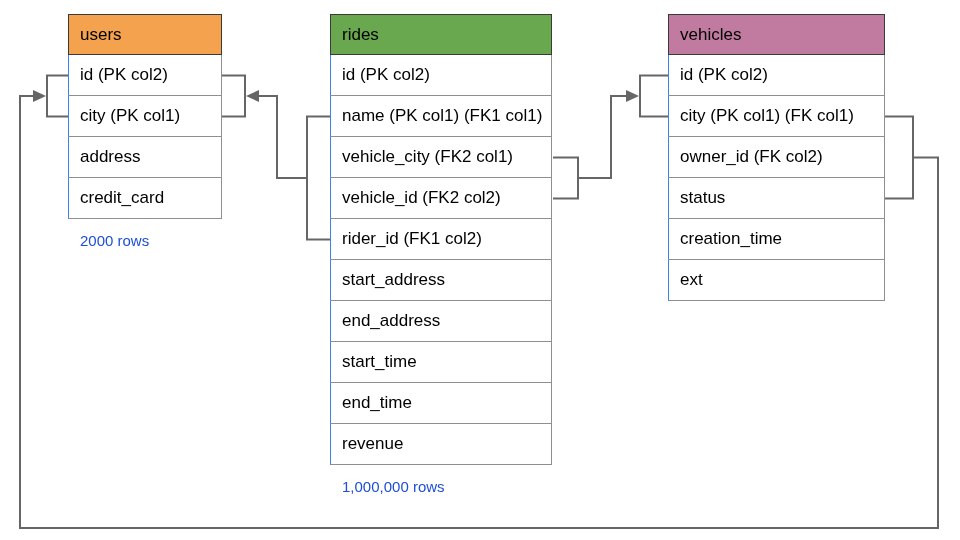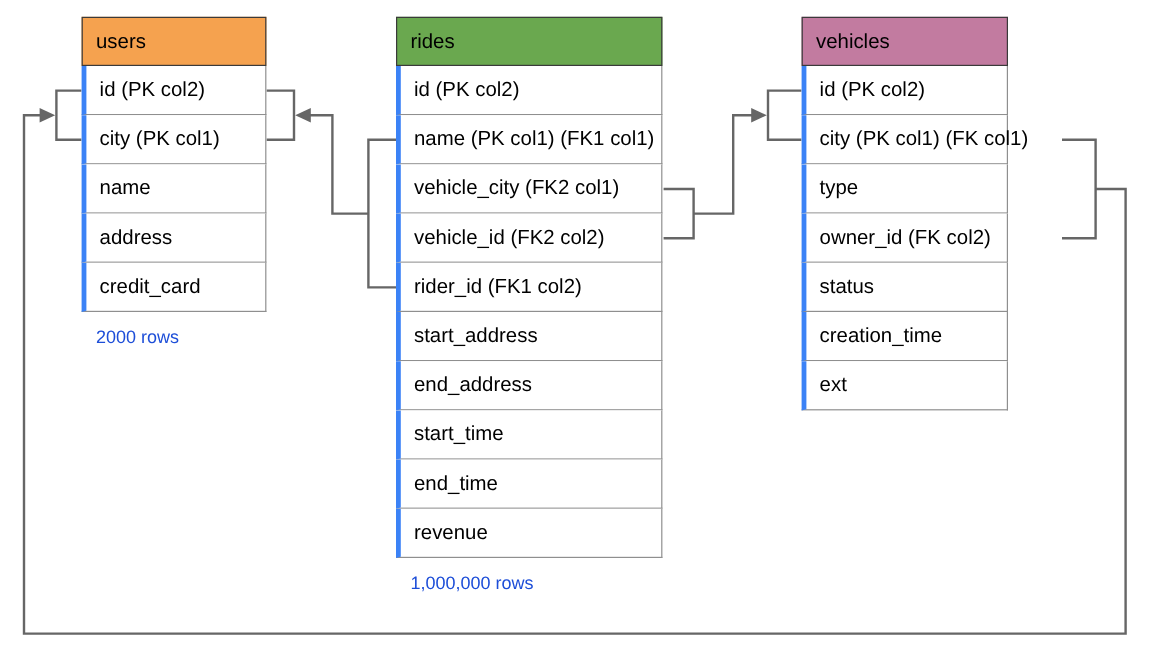--- a/index.html
+++ b/index.html
@@ -26,21 +26,21 @@
     box-sizing: border-box;
     border: 1.5px solid #3a3a3a;
     display: flex;
     align-items: center;
     padding: 12px 11px;
   }
   .tbl-row {
     height: 41px;
     box-sizing: border-box;
     background: #ffffff;
-    border-left: 4px solid #3b82f6;
+    border-left: 1px solid #3b82f6;
     border-right: 1px solid #8f8f8f;
     border-bottom: 1px solid #8f8f8f;
     display: flex;
     align-items: center;
     padding: 0 11px;
     white-space: nowrap;
   }
   .row-count {
     margin: 13px 0 0 12px;
     font-size: 15px;
@@ -57,21 +57,21 @@
     fill: none;
     stroke: #666666;
     stroke-width: 2;
   }
   #connectors polygon {
     fill: #666666;
     stroke: none;
   }
   #tbl-users    { left: 68px;  top: 14px; width: 154px; }
   #tbl-rides    { left: 330px; top: 14px; width: 222px; }
-  #tbl-vehicles { left: 668px; top: 14px; width: 172px; }
+  #tbl-vehicles { left: 668px; top: 14px; width: 217px; }
 </style>
 </head>
 <body>
 
 <div id="canvas">
 
   <svg id="connectors" width="960" height="540" viewBox="0 0 960 540">
 
     <g>
       <polyline points="222,75.5 245,75.5 245,116.5 222,116.5"></polyline>
@@ -92,21 +92,20 @@
       <polyline points="68,75.5 47,75.5 47,116.5 68,116.5"></polyline>
       <polyline points="913,157.5 938,157.5 938,528 20,528 20,96 42,96"></polyline>
       <polygon points="46,96 33,90 33,102"></polygon>
     </g>
   </svg>
 
   <div id="tbl-users" class="tbl">
     <div class="tbl-header" style="background: rgb(245, 162, 79);">users</div>
     <div class="tbl-row">id (PK col2)</div>
     <div class="tbl-row">city (PK col1)</div>
-    <div class="tbl-row">name</div>
     <div class="tbl-row">address</div>
     <div class="tbl-row">credit_card</div>
     <div class="row-count">2000 rows</div>
   </div>
 
   <div id="tbl-rides" class="tbl">
     <div class="tbl-header" style="background: rgb(106, 168, 79);">rides</div>
     <div class="tbl-row">id (PK col2)</div>
     <div class="tbl-row">name (PK col1) (FK1 col1)</div>
     <div class="tbl-row">vehicle_city (FK2 col1)</div>
@@ -117,20 +116,19 @@
     <div class="tbl-row">start_time</div>
     <div class="tbl-row">end_time</div>
     <div class="tbl-row">revenue</div>
     <div class="row-count">1,000,000 rows</div>
   </div>
 
   <div id="tbl-vehicles" class="tbl">
     <div class="tbl-header" style="background: rgb(194, 123, 160);">vehicles</div>
     <div class="tbl-row">id (PK col2)</div>
     <div class="tbl-row">city (PK col1) (FK col1)</div>
-    <div class="tbl-row">type</div>
     <div class="tbl-row">owner_id (FK col2)</div>
     <div class="tbl-row">status</div>
     <div class="tbl-row">creation_time</div>
     <div class="tbl-row">ext</div>
   </div>
 
 </div>
 
 </body></html>

